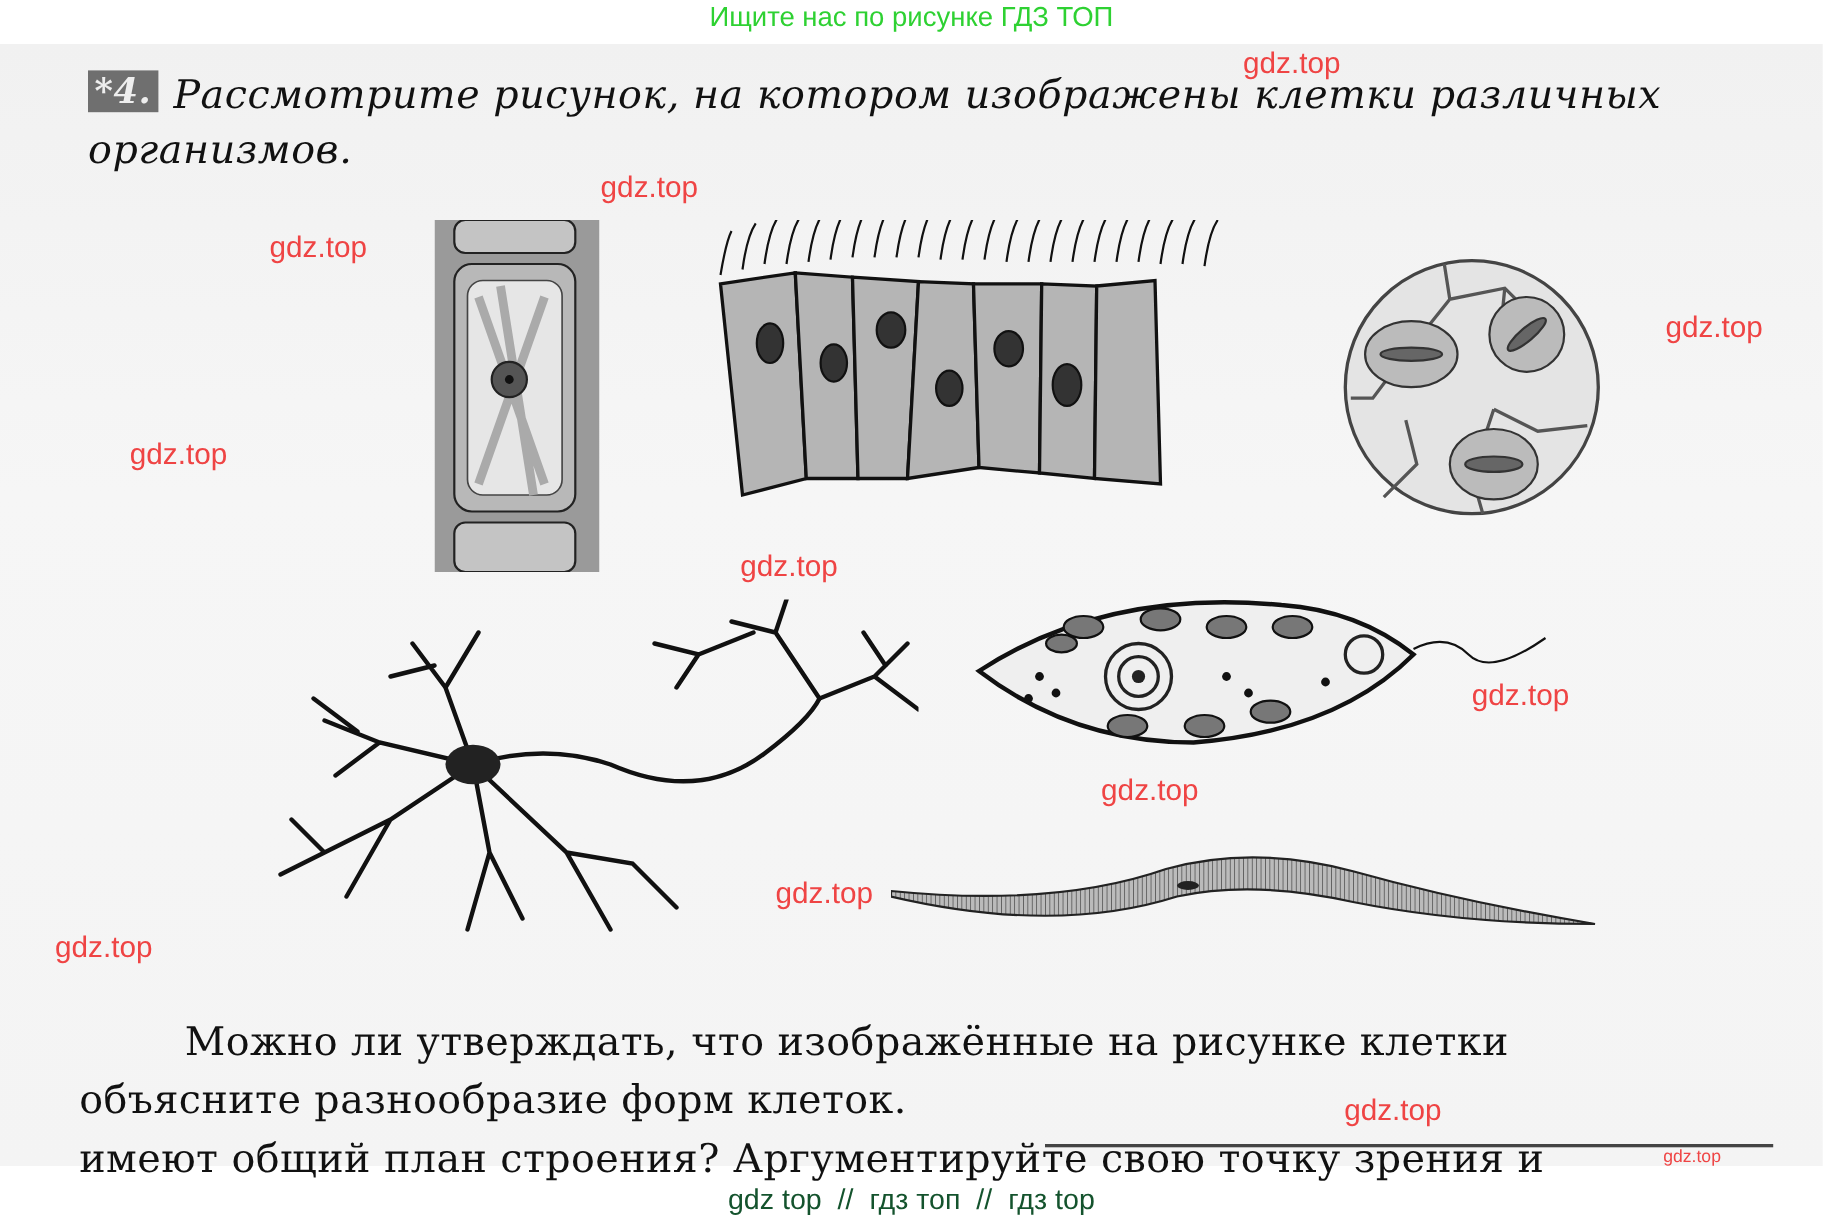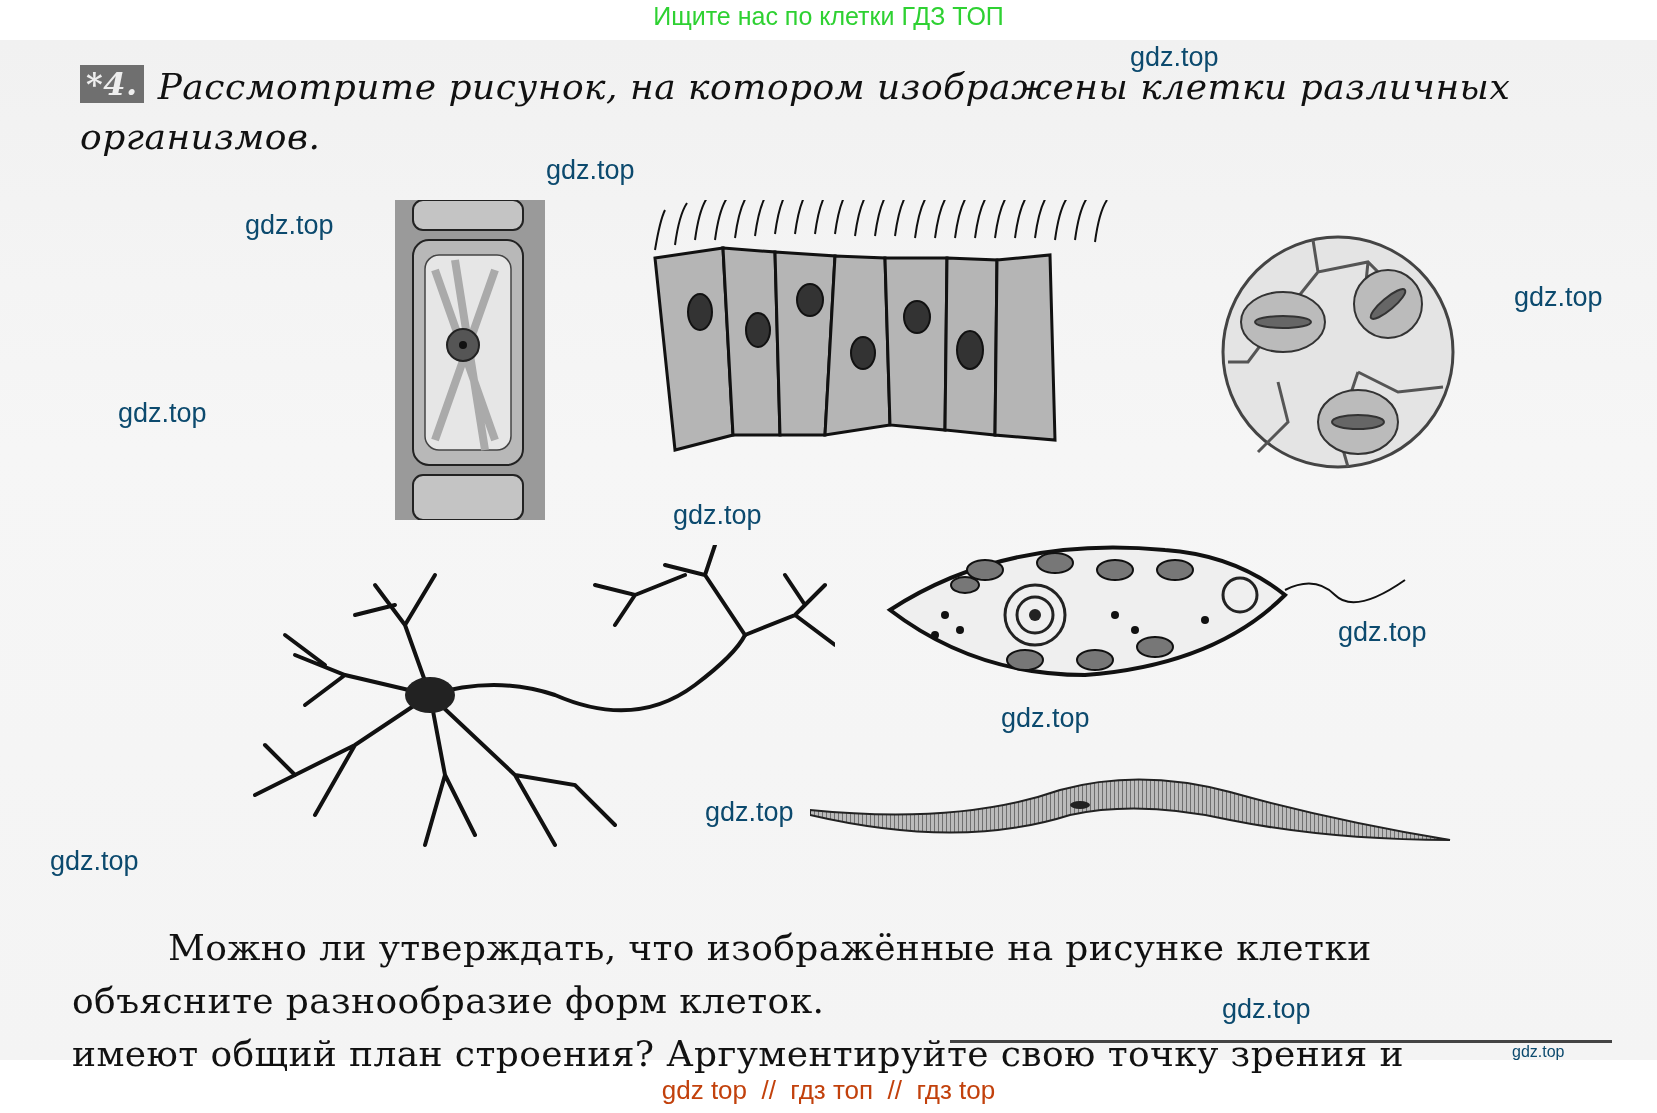--- a/index.html
+++ b/index.html
@@ -9,30 +9,30 @@
         background:linear-gradient(180deg,#f1f1f1 0%,#f6f6f6 40%,#f4f4f4 100%);}
   .ghost{position:absolute;color:#d9d9d9;font-family:"DejaVu Serif",serif;font-weight:bold;white-space:nowrap;}
   .top-banner{position:absolute;left:0;top:0;width:1657px;height:32px;text-align:center;
        font-family:"Liberation Sans",sans-serif;font-size:25px;line-height:32px;color:#2ed132;}
   .task{position:absolute;left:80px;top:62px;width:1450px;font-size:36px;line-height:50px;letter-spacing:0.5px;font-style:italic;}
   .task-num{display:inline-block;background:#6f6f6f;color:#eee;font-weight:bold;padding:0 6px;
        line-height:38px;margin-right:14px;font-size:32px;vertical-align:4px;}
   .question{position:absolute;left:72px;top:885px;width:1460px;font-size:36px;line-height:53px;letter-spacing:0.4px;text-align:justify;margin-top:36px;}
   .question .first{padding-left:96px;}
   .answer-line{position:absolute;left:950px;top:1040px;width:662px;height:3px;background:#444;}
-  .wm{position:absolute;font-family:"Liberation Sans",sans-serif;font-size:27px;color:#0c4a6e;white-space:nowrap;}
+  .wm{position:absolute;font-family:"Liberation Sans",sans-serif;font-size:27px;color:#ef4444;white-space:nowrap;}
   .wm.small{font-size:16px;}
   .footer{position:absolute;left:0;top:1075px;width:1657px;text-align:center;
-       font-family:"Liberation Sans",sans-serif;font-size:26px;color:#c2410c;}
+       font-family:"Liberation Sans",sans-serif;font-size:26px;color:#14532d;}
   svg{position:absolute;}
 </style>
 </head>
 <body>
 
-<div class="top-banner">Ищите нас по клетки ГДЗ ТОП</div>
+<div class="top-banner">Ищите нас по рисунке ГДЗ ТОП</div>
 
 <div class="page">
 
   <div class="ghost" style="left:60px;top:40px;font-size:70px;">&nbsp;</div>
 </div>
 
 <div class="task">
   <span class="task-num">*4.</span><span>Рассмотрите рисунок, на котором изображены клетки различных организмов.</span>
 </div>
 

